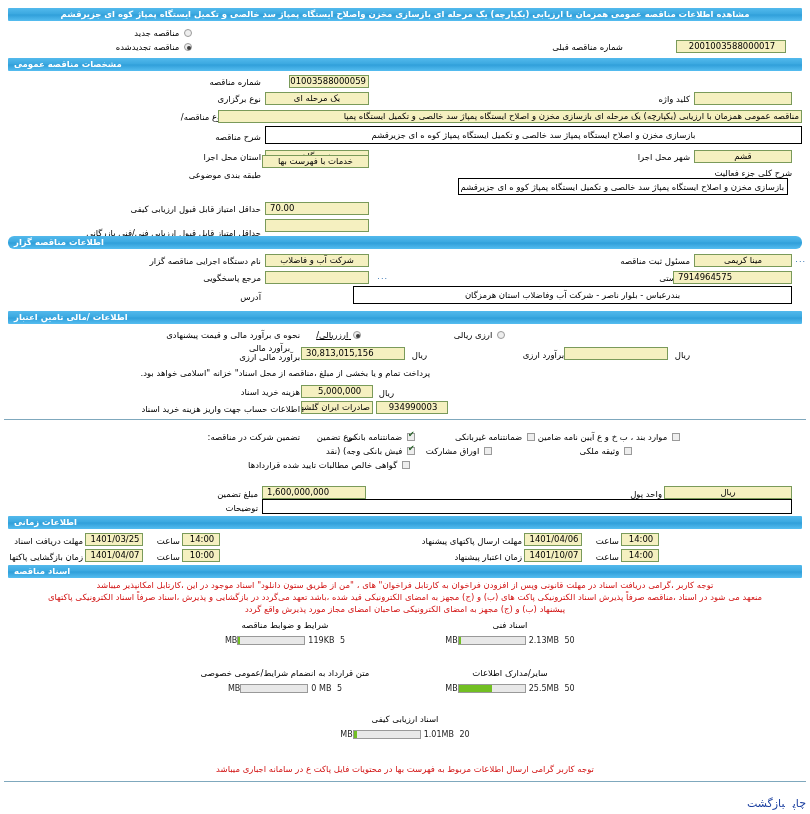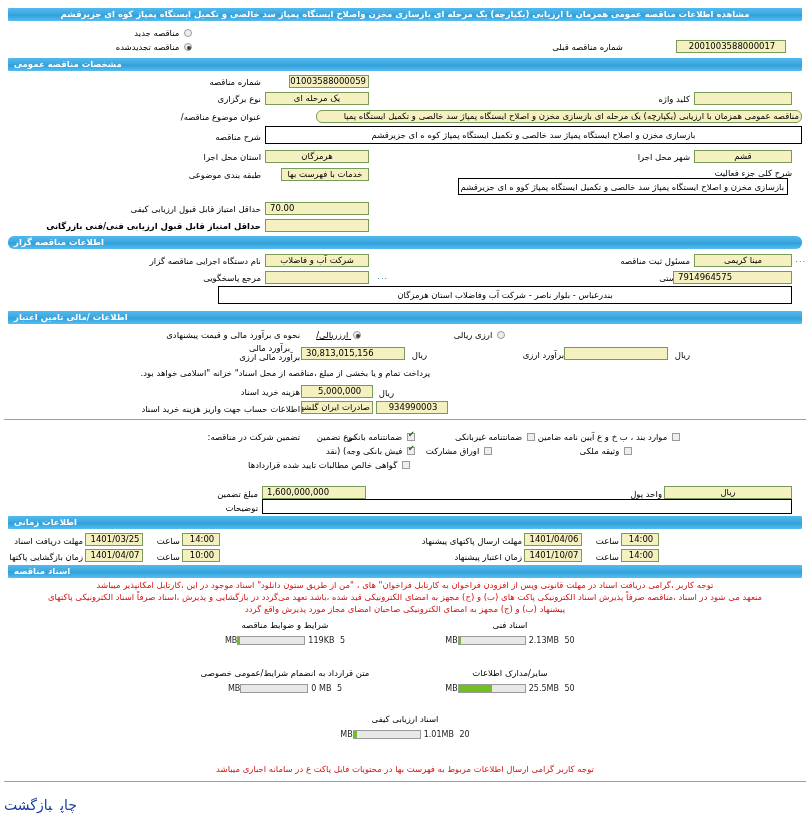--- a/index.html
+++ b/index.html
@@ -99,21 +99,21 @@
     position: relative;
     overflow: hidden;
     direction: ltr;
   }
   .pb i { display: block; height: 100%; background: #72bf22; }
   .pbtxt { font-size: 8px; color: #222; vertical-align: middle; padding: 0 3px; font-family: "DejaVu Sans", sans-serif; }
   .doc-title { text-align: center; font-size: 8.5px; margin-bottom: 5px; }
 
   .warn { color: #d21414; font-size: 8.5px; text-align: center; line-height: 11px; }
   .hr { border: 0; border-top: 1px solid #7fa8bd; margin: 6px 4px; }
-  .footer-links { text-align: left; font-size: 14px; }
+  .footer-links { text-align: right; font-size: 11px; }
   .footer-links a { color: #1a3fa0; text-decoration: none; margin: 0 4px; }
 </style>
 </head>
 <body>
 
 <div class="page">
 
   <div class="bar title abs" style="right:4px; left:4px; top:4px;">
     <span>مشاهده اطلاعات مناقصه عمومی همزمان با ارزیابی (یکپارچه) یک مرحله ای بازسازی مخزن واصلاح ایستگاه پمپاژ سد خالصی و تکمیل ایستگاه پمپاژ کوه ای جزیرقشم</span>
   </div>
@@ -136,41 +136,41 @@
   <div class="lbl abs" style="right:549px; top:75px;">شماره مناقصه</div>
   <div class="fld num abs" style="right:441px; top:75px; width:80px;">2001003588000059</div>
 
   <div class="lbl abs" style="right:549px; top:92px;">نوع برگزاری</div>
   <div class="fld abs" style="right:441px; top:92px; width:104px;">یک مرحله ای</div>
 
   <div class="lbl abs" style="right:120px; top:92px;">کلید واژه</div>
   <div class="fld abs" style="right:18px; top:92px; width:98px;"></div>
 
   <div class="lbl abs" style="right:549px; top:110px;">عنوان  موضوع مناقصه/</div>
-  <div class="fld abs" style="right:8px; top:110px; width:486px; text-align:right; direction:rtl;border-radius:6px;">مناقصه عمومی همزمان با ارزیابی (یکپارچه) یک مرحله ای بازسازی مخزن و اصلاح ایستگاه پمپاژ سد خالصی و تکمیل ایستگاه پمپا</div>
+  <div class="fld abs" style="right:8px; top:110px; width:584px; text-align:right; direction:rtl;">مناقصه عمومی همزمان با ارزیابی (یکپارچه) یک مرحله ای بازسازی مخزن و اصلاح ایستگاه پمپاژ سد خالصی و تکمیل ایستگاه پمپا</div>
 
   <div class="lbl abs" style="right:549px; top:130px;">شرح مناقصه</div>
   <div class="box abs" style="right:8px; top:126px; width:537px; height:18px; line-height:17px;">بازسازی مخزن و اصلاح ایستگاه پمپاژ سد خالصی و تکمیل ایستگاه پمپاژ کوه ه ای جزیرقشم</div>
 
   <div class="lbl abs" style="right:549px; top:150px;">استان محل اجرا</div>
   <div class="fld abs" style="right:441px; top:150px; width:104px;">هرمزگان</div>
 
   <div class="lbl abs" style="right:120px; top:150px;">شهر محل اجرا</div>
   <div class="fld abs" style="right:18px; top:150px; width:98px;">قشم</div>
 
   <div class="lbl abs" style="right:549px; top:168px;">طبقه بندی موضوعی</div>
-  <div class="fld abs" style="right:441px; top:168px; width:88px;">خدمات با فهرست بها</div>
+  <div class="fld abs" style="right:441px; top:155px; width:107px;">خدمات با فهرست بها</div>
 
   <div class="lbl abs" style="right:18px; top:166px;">شرح کلی  جزء فعالیت</div>
   <div class="box abs" style="right:22px; top:178px; width:330px; height:17px; line-height:16px;">بازسازی مخزن و اصلاح ایستگاه پمپاژ سد خالصی و تکمیل ایستگاه پمپاژ کوو ه ای جزیرقشم</div>
 
   <div class="lbl abs" style="right:549px; top:202px;">حداقل امتیاز قابل قبول ارزیابی کیفی</div>
   <div class="fld num abs" style="right:441px; top:202px; width:104px; text-align:left; padding-left:4px;">70.00</div>
 
-  <div class="lbl abs" style="right:549px; top:219px;font-weight:bold;">حداقل امتیاز قابل قبول ارزیابی فنی/فنی بازرگانی</div>
+  <div class="lbl abs" style="right:549px; top:226px;">حداقل امتیاز قابل قبول ارزیابی فنی/فنی بازرگانی</div>
   <div class="fld abs" style="right:441px; top:219px; width:104px;"></div>
 
   <div class="bar left abs" style="right:4px; left:4px; top:236px;border-radius:6px;">
     <span>اطلاعات مناقصه گزار</span>
   </div>
 
   <div class="lbl abs" style="right:549px; top:254px;">نام دستگاه اجرایی مناقصه گزار</div>
   <div class="fld abs" style="right:441px; top:254px; width:104px;">شرکت آب و فاضلاب</div>
 
   <div class="lbl abs" style="right:120px; top:254px;">مسئول ثبت مناقصه</div>
@@ -178,21 +178,21 @@
   <div class="dots abs" style="right:4px; top:255px;">...</div>
 
   <div class="lbl abs" style="right:549px; top:271px;margin-left:33px;">مرجع پاسخگویی</div>
   <div class="fld abs" style="right:441px; top:271px; width:104px;"></div>
   <div class="dots abs" style="right:422px; top:272px;">...</div>
 
   <div class="lbl abs" style="right:120px; top:271px;">کد پستی</div>
   <div class="fld num abs" style="right:18px; top:271px; width:119px;">7914964575</div>
 
   <div class="lbl abs" style="right:549px; top:290px;">آدرس</div>
-  <div class="box abs" style="right:18px; top:286px; width:574px; height:18px; line-height:17px;">بندرعباس - بلوار ناصر - شرکت آب وفاضلاب استان هرمزگان</div>
+  <div class="box abs" style="right:18px; top:286px; width:439px; height:18px; line-height:17px;">بندرعباس - بلوار ناصر - شرکت آب وفاضلاب استان هرمزگان</div>
 
   <div class="bar left abs" style="right:4px; left:4px; top:311px;">
     <span>اطلاعات /مالی تامین اعتبار</span>
   </div>
 
   <div class="lbl abs" style="right:510px; top:328px;">نحوه ی برآورد مالی و قیمت پیشنهادی</div>
   <div class="abs" style="right:449px; top:328px;text-decoration:underline;">
     <span class="rdo on"></span>
     <span class="lbl">ارزریالی/</span>
   </div>

